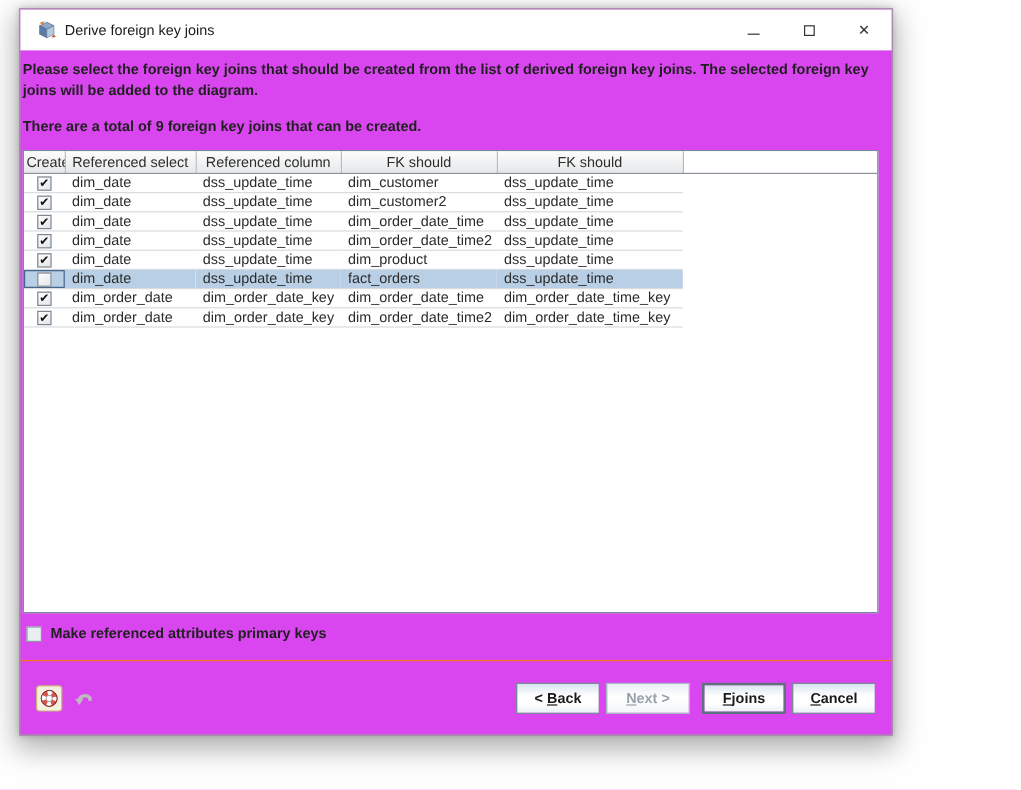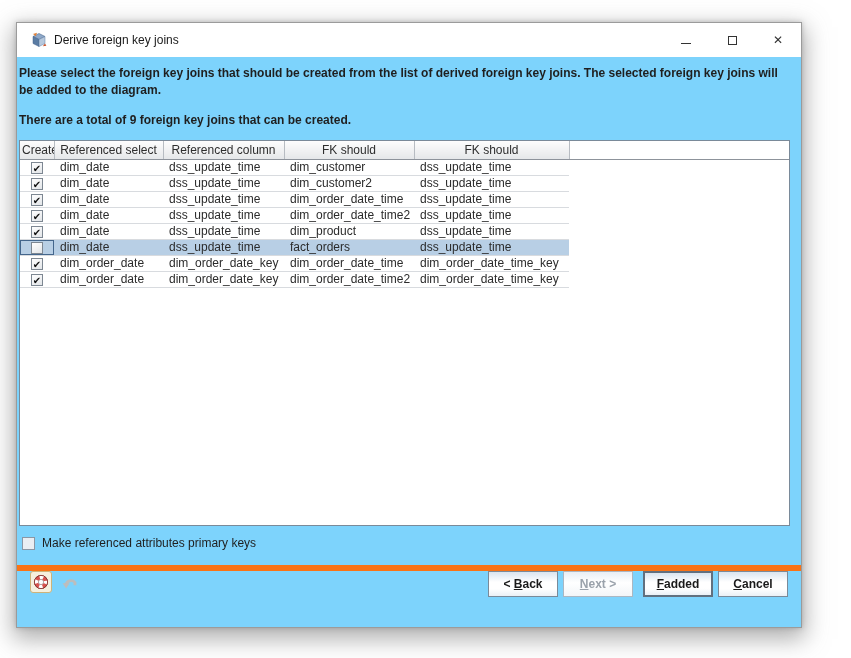--- a/index.html
+++ b/index.html
@@ -1,21 +1,21 @@
 <!DOCTYPE html>
 <html><head>
 <meta charset="utf-8">
 <style>
   * { box-sizing: border-box; margin: 0; padding: 0; }
   html, body { width: 851px; height: 658px; background: #ffffff; overflow: hidden;
     font-family: "Liberation Sans", "DejaVu Sans", sans-serif; }
 
   .window {
-    position: absolute; left: 16px; top: 22px; width: 786px; height: 606px;
-    background: #7dd3fc; border: 1px solid #9b9b9b;
+    position: absolute; left: 16px; top: 7px; width: 728px; height: 606px;
+    background: #d946ef; border: 1px solid #9b9b9b;
     box-shadow: 0 8px 22px 3px rgba(110,110,110,.55), 0 0 5px rgba(130,130,130,.45);
     display: flex; flex-direction: column;
   }
 
   
   .titlebar { height: 34px; background: #ffffff; display: flex; align-items: center; flex: 0 0 auto; }
   .app-icon { width: 16px; height: 16px; margin-left: 14px; display: inline-block; }
   .title { font-size: 12px; color: #1a1a1a; margin-left: 7px; flex: 1 1 auto;
     white-space: nowrap; overflow: hidden; }
   .winbtns { display: flex; height: 34px; }
@@ -49,24 +49,24 @@
   tr.selected td { background: #b8cfe5; }
   tr.selected td.rowfiller { background: #ffffff; }
   td.cbcell.focus { box-shadow: inset 0 0 0 1px #44668c; }
 
   .cb { display: inline-block; border: 1px solid #7d8792; background: linear-gradient(150deg, #ffffff, #e2e5e8);
     text-align: center; color: #111; font-weight: bold; vertical-align: middle; }
   .cb.small { width: 12px; height: 12px; font-size: 10px; line-height: 11px; margin-top: 1px; }
   .cb.big { width: 13px; height: 13px; border: 1px solid #8a97a5; background: #e9eef3; }
 
   .pkrow { display: flex; align-items: center; margin: 10px 0 0 3px; cursor: default; }
-  .pklabel { font-size: 12px; font-weight: normal; color: #1f1f1f; margin-left: 7px; }
+  .pklabel { font-size: 12px; font-weight: bold; color: #1f1f1f; margin-left: 7px; }
 
   
-  .footer { flex: 0 0 62px; border-top: 6px solid #f97316; display: flex; align-items: flex-start;
+  .footer { flex: 0 0 62px; border-top: 1px solid #f97316; display: flex; align-items: center;
     justify-content: space-between; padding: 0 13px; }
   .footer-icons { display: flex; align-items: center; }
   .help-btn { width: 22px; height: 22px; border: 1px solid #cdb37a; border-radius: 3px;
     background: #f5f0df; display: inline-flex; align-items: center; justify-content: center; }
   .redo { width: 18px; height: 18px; margin-left: 8px; display: inline-flex; align-items: center;
     justify-content: center; }
 
   .footer-buttons { display: flex; align-items: center; }
   .btn { font-family: inherit; font-size: 12px; font-weight: bold; color: #1a1a1a;
     min-width: 70px; height: 26px; padding: 2px 12px; margin-left: 5px;
@@ -219,17 +219,17 @@
       <span class="redo">
         <svg width="17" height="17" viewBox="0 0 17 17">
           <path d="M5 11 A 5 4.6 0 0 1 14 8.6 L 14 11.2" fill="none" stroke="#bdbdbd" stroke-width="2.8"></path>
           <polygon points="1.6,9.2 8.6,9.2 5.1,14.4" fill="#bdbdbd"></polygon>
         </svg>
       </span>
     </div>
     <div class="footer-buttons">
       <button class="btn"><span>&lt; </span><span class="u">B</span><span>ack</span></button>
       <button class="btn disabled"><span></span><span class="u">N</span><span>ext &gt;</span></button>
-      <button class="btn default"><span></span><span class="u">F</span><span>added</span></button>
+      <button class="btn default"><span></span><span class="u">F</span><span>joins</span></button>
       <button class="btn"><span></span><span class="u">C</span><span>ancel</span></button>
     </div>
   </div>
 </div>
 
 </body></html>

